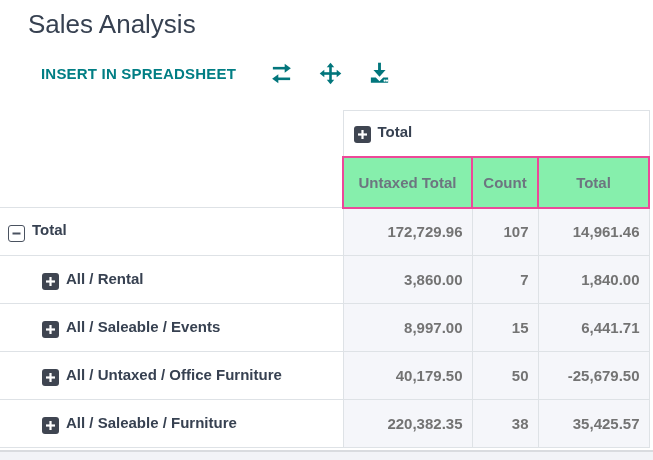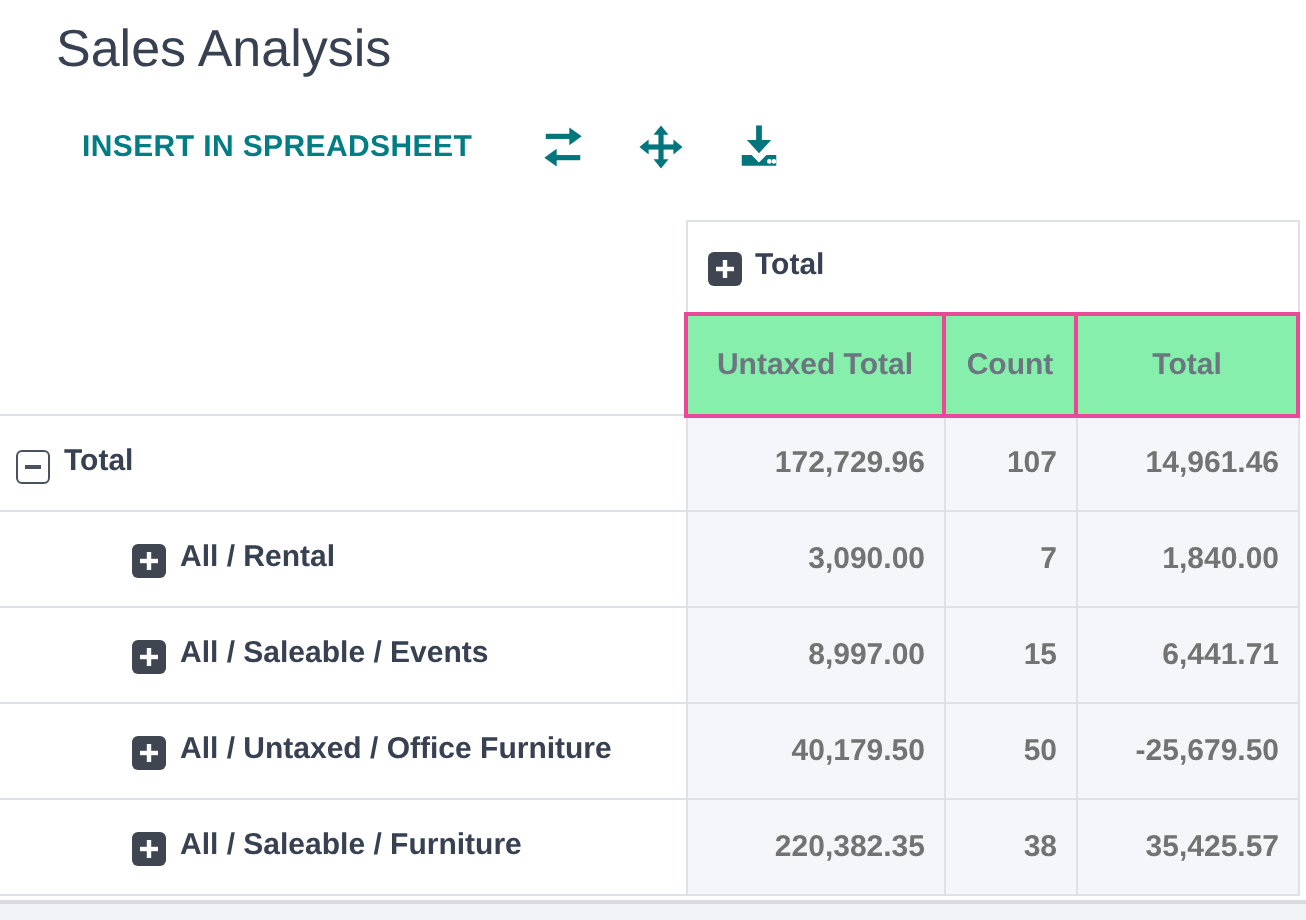--- a/index.html
+++ b/index.html
@@ -106,21 +106,21 @@
     border-bottom: 1px solid #dee2e6;
     border-right: 1px solid #dee2e6;
     background: #fff;
     text-align: left;
     color: #374151;
     cursor: pointer;
     white-space: nowrap;
     overflow: hidden;
   }
   .cell-rowhead.lvl0 { padding-left: 8px; }
-  .cell-rowhead.lvl1 { padding-left: 66px; }
+  .cell-rowhead.lvl1 { padding-left: 42px; }
   .cell-val {
     border-right: 1px solid #dee2e6;
     border-bottom: 1px solid #dee2e6;
     background: #f5f6fa;
     text-align: right;
     padding-right: 9px;
     color: #737373;
   }
 
   
@@ -235,21 +235,21 @@
       </tr>
       <tr>
         <th class="cell-rowhead lvl1">
           <span class="tree-icon plus">
             <svg viewBox="0 0 11 11">
                 <rect x="4.4" y="1" width="2.2" height="9" fill="#fff"></rect>
                 <rect x="1" y="4.4" width="9" height="2.2" fill="#fff"></rect>
               </svg>
           </span><span>All / Rental</span>
         </th>
-        <td class="cell-val">3,090.00</td>
+        <td class="cell-val">3,860.00</td>
         <td class="cell-val">7</td>
         <td class="cell-val">1,840.00</td>
       </tr>
       <tr>
         <th class="cell-rowhead lvl1">
           <span class="tree-icon plus">
             <svg viewBox="0 0 11 11">
                 <rect x="4.4" y="1" width="2.2" height="9" fill="#fff"></rect>
                 <rect x="1" y="4.4" width="9" height="2.2" fill="#fff"></rect>
               </svg>

